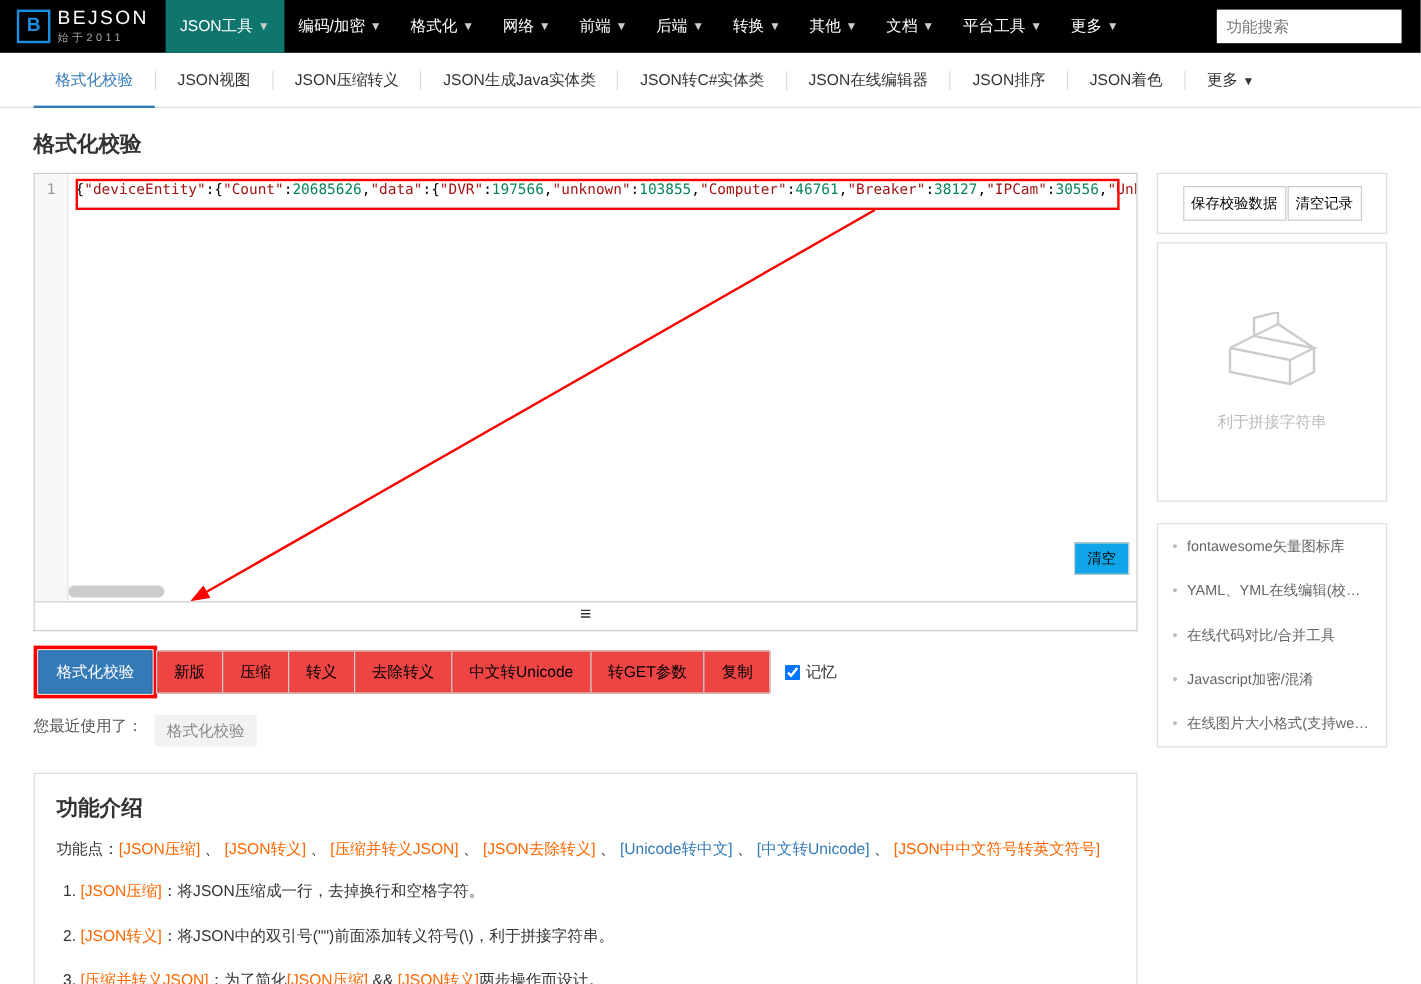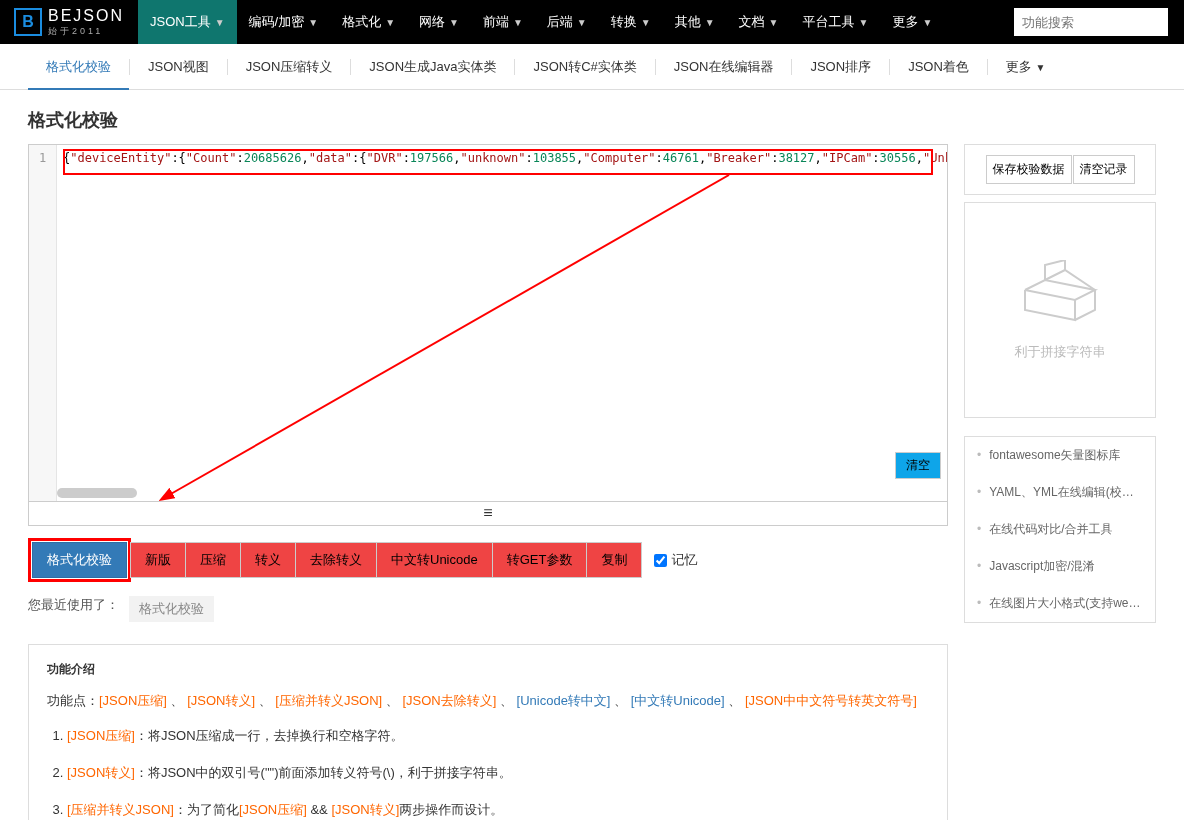--- a/index.html
+++ b/index.html
@@ -52,21 +52,21 @@
 
 .side-btns{border:1px solid #ddd;padding:10px;margin-bottom:7px;display:flex;gap:1px;justify-content:center}
 .side-btns button{border:1px solid #ccc;background:#fff;padding:5px 6px;font-size:12px;cursor:pointer}
 .empty-box{border:1px solid #ddd;height:216px;display:flex;flex-direction:column;align-items:center;justify-content:center;color:#bbb}
 .box-icon svg{stroke:#ccc;fill:none}
 .link-list{border:1px solid #ddd;margin-top:18px}
 .link-list li{list-style:none;padding:10px 12px;font-size:12px;color:#666;cursor:pointer;white-space:nowrap;overflow:hidden;text-overflow:ellipsis}
 .link-list li::before{content:"•";color:#bbb;margin-right:8px}
 
 .intro-card{border:1px solid #ddd;margin-top:22px;padding:16px 18px}
-.intro-card h3{font-size:12px;margin-bottom:14px}
+.intro-card h3{font-size:18px;margin-bottom:14px}
 .fn-links{font-size:13px;margin-bottom:16px}
 .fn-links a{color:#ff6600;text-decoration:none}
 .fn-links .b{color:#337ab7}
 .steps{padding-left:20px}
 .steps li{margin-bottom:16px;font-size:13px;line-height:1.6}
 .steps a{color:#ff6600;text-decoration:none}
 .page-wrap{position:relative}
 </style>
 </head>
 <body>

